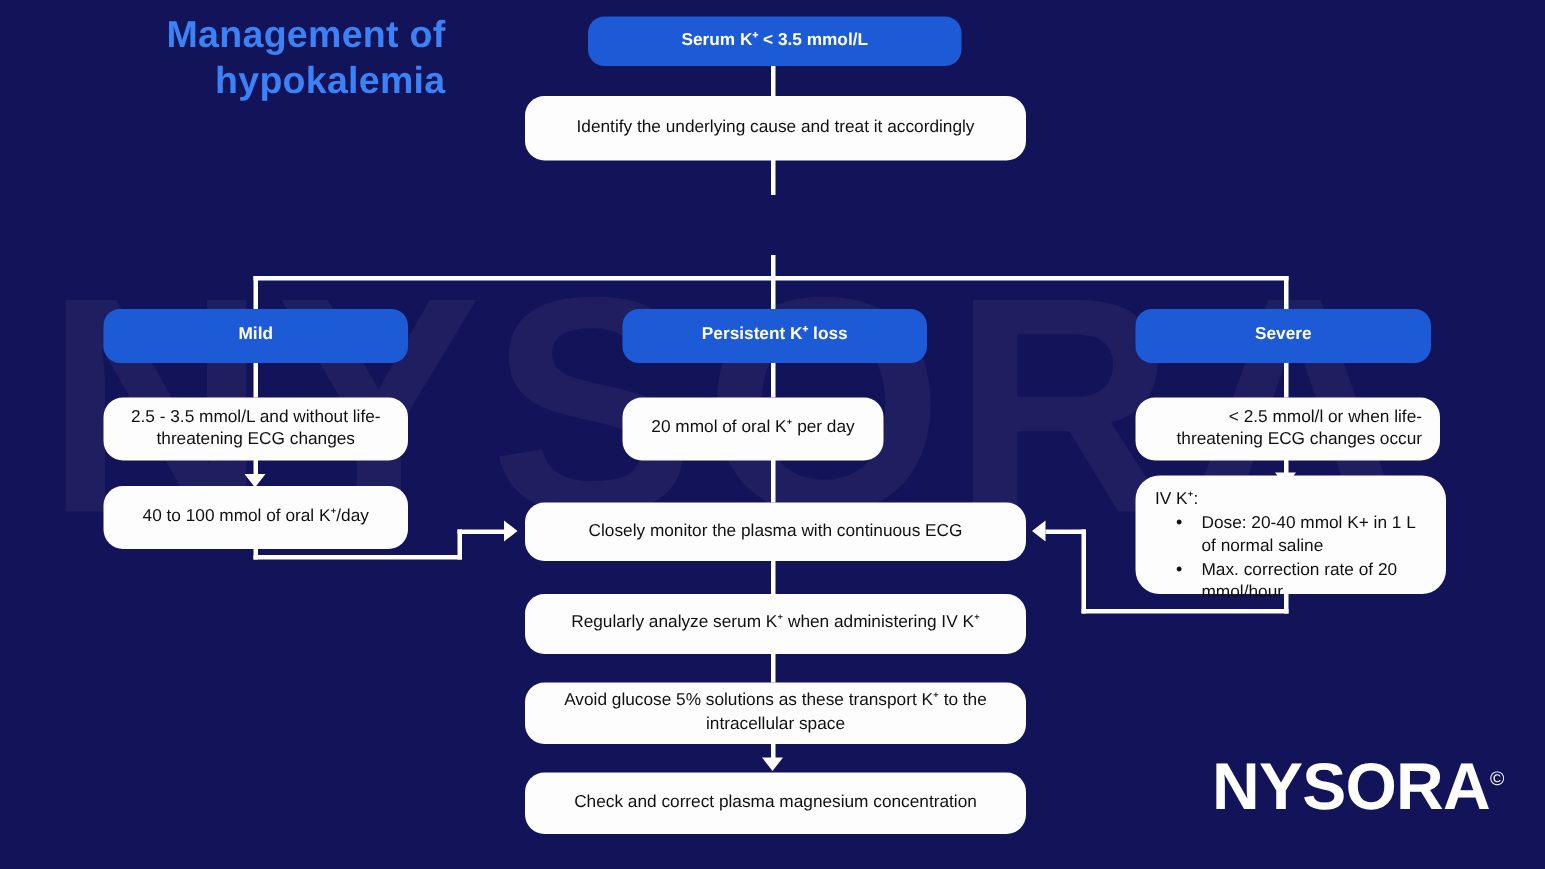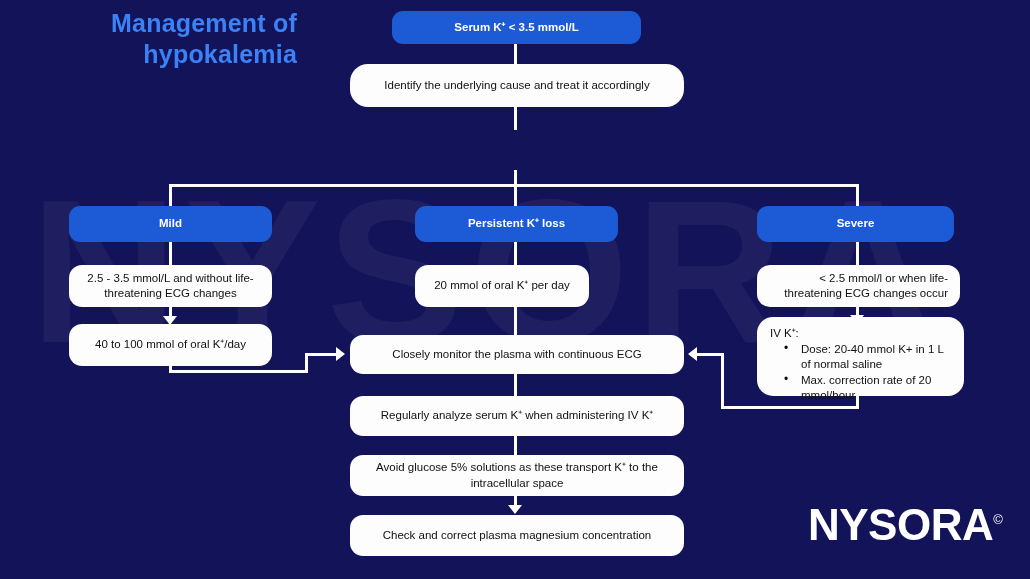--- a/index.html
+++ b/index.html
@@ -176,21 +176,21 @@
   <div class="conn" style="left:697px;top:353px;width:27px;height:3px;"></div>
   <div class="arrowhead arrow-left" style="left:688px;top:347px;"></div>
 
   <div class="conn" style="left:514px;top:373px;width:3px;height:23px;"></div>
   <div class="conn" style="left:514px;top:436px;width:3px;height:19px;"></div>
   <div class="conn" style="left:514px;top:495px;width:3px;height:12px;"></div>
   <div class="arrowhead arrow-down" style="left:508px;top:505px;"></div>
 
   <div class="box blue" style="left:392px;top:11px;width:249px;height:33px;">Serum K⁺ &lt; 3.5 mmol/L</div>
 
-  <div class="box white" style="left:350px;top:64px;width:334px;height:43px;border-radius:18px;">Identify the underlying cause and treat it accordingly</div>
+  <div class="box white" style="left:350px;top:64px;width:334px;height:43px;">Identify the underlying cause and treat it accordingly</div>
 
 
   <div class="box blue" style="left:69px;top:206px;width:203px;height:36px;">Mild</div>
   <div class="box white" style="left:69px;top:265px;width:203px;height:42px;">2.5 - 3.5 mmol/L and without life-threatening ECG changes</div>
   <div class="box white" style="left:69px;top:324px;width:203px;height:42px;">40 to 100 mmol of oral K⁺/day</div>
 
   <div class="box blue" style="left:415px;top:206px;width:203px;height:36px;">Persistent K⁺ loss</div>
   <div class="box white" style="left:415px;top:265px;width:174px;height:42px;">20 mmol of oral K⁺ per day</div>
 
   <div class="box blue" style="left:757px;top:206px;width:197px;height:36px;">Severe</div>

